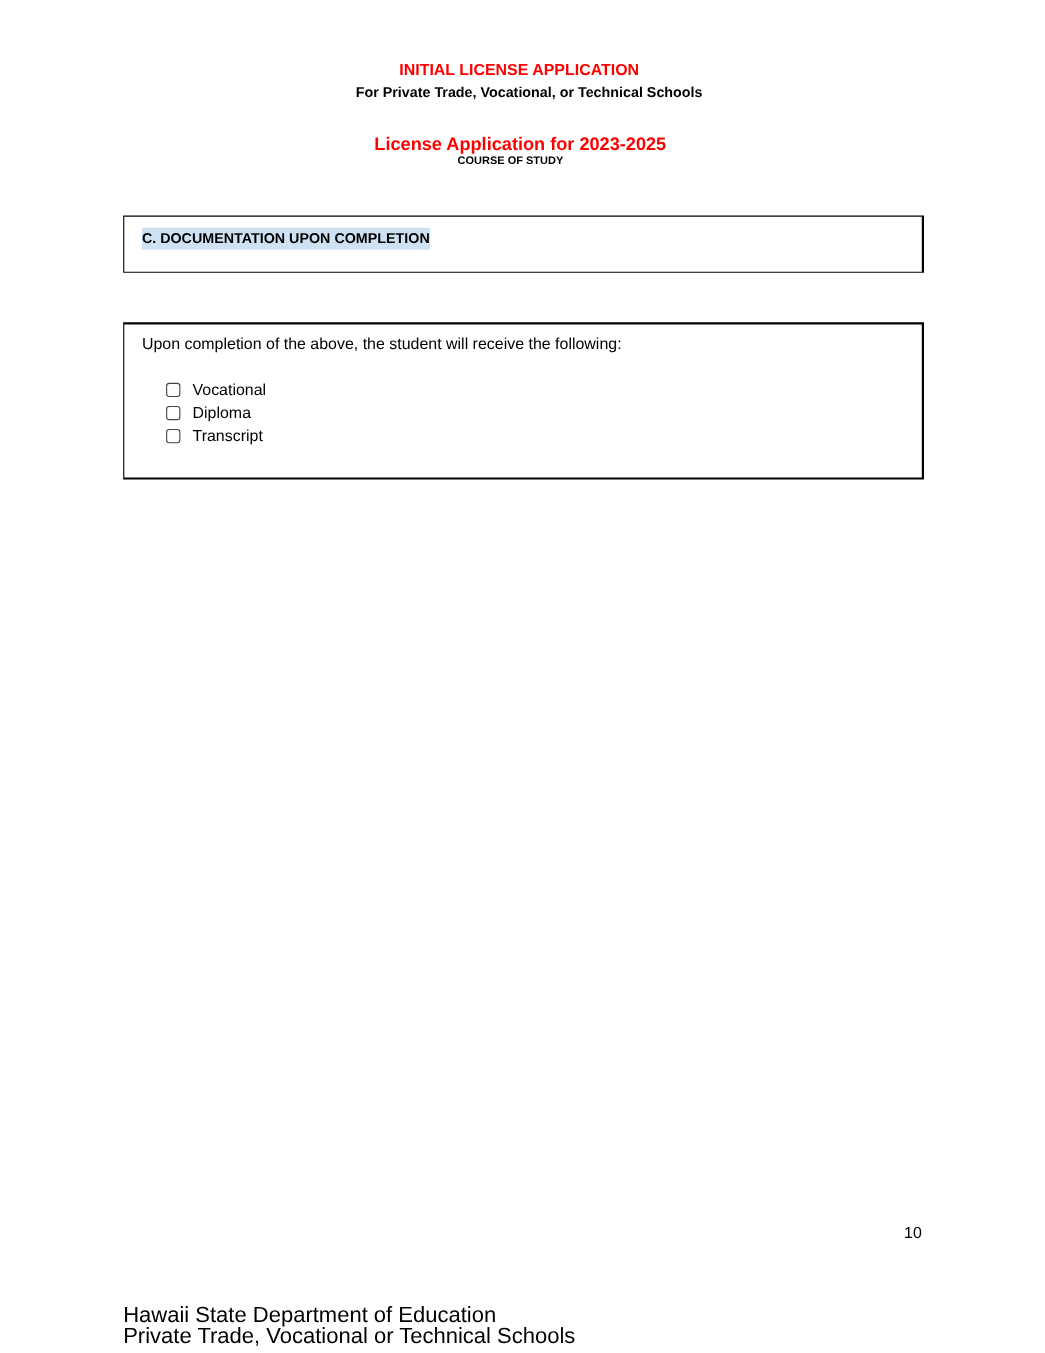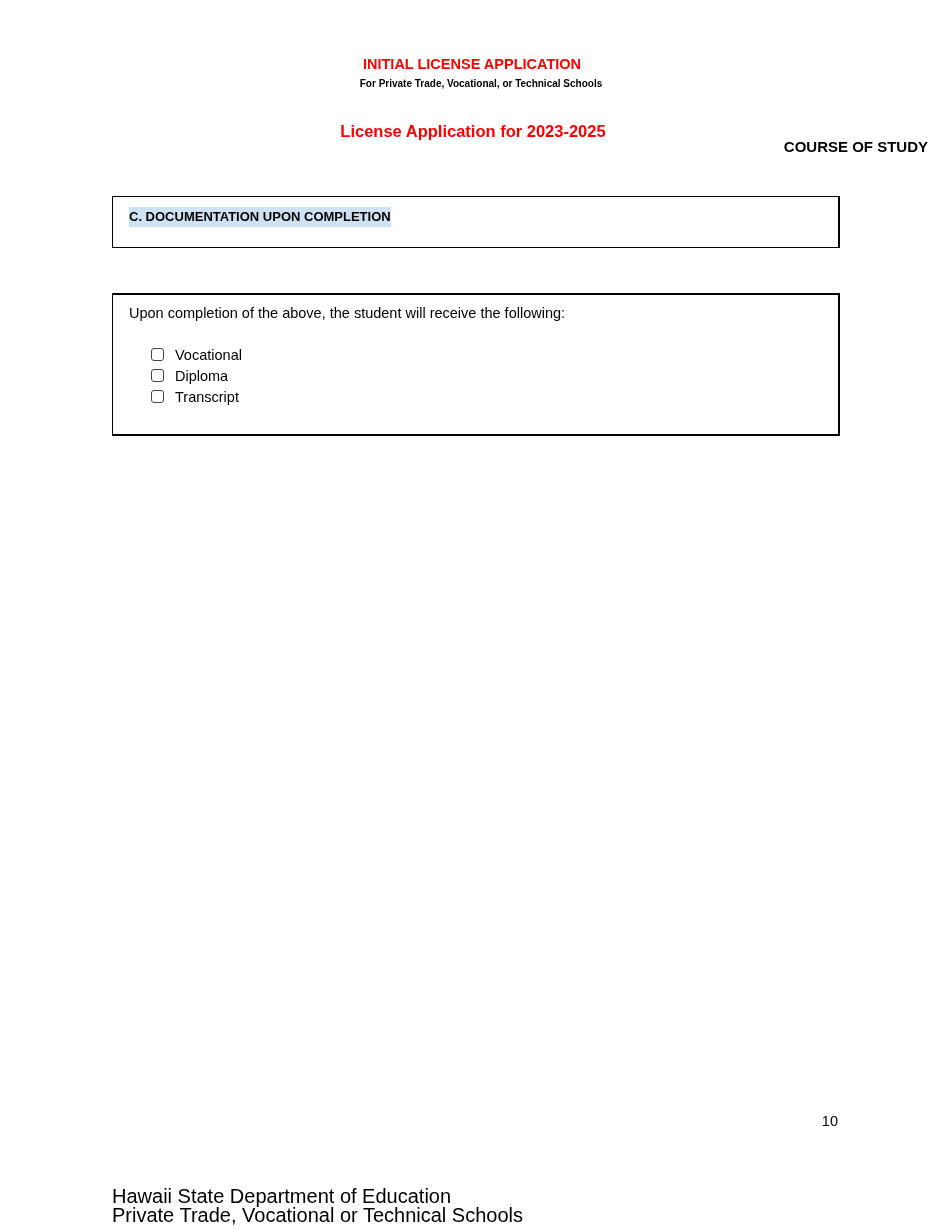--- a/index.html
+++ b/index.html
@@ -19,38 +19,38 @@
     }
     .h-line1 {
       color: #ff0000;
       font-weight: bold;
       font-size: 14.5px;
       line-height: 19px;
       margin-left: -2px;
     }
     .h-line2 {
       font-weight: bold;
-      font-size: 10px;
+      font-size: 13px;
       line-height: 19px;
       padding-left: 16px;
     }
     .h-line3 {
       color: #ff0000;
       font-weight: bold;
       font-size: 16.5px;
       line-height: 21px;
       margin-top: 28px;
     }
     .section-title {
       position: absolute;
       left: 0; top: 137px;
       width: 928px;
-      text-align: right;
+      text-align: center;
       font-weight: bold;
-      font-size: 15px;
+      font-size: 10px;
       line-height: 20px;
     }
     .box1 {
       position: absolute;
       left: 112px; top: 196px;
       width: 725px; height: 50px;
       border-top: 1px solid #000;
       border-left: 1px solid #000;
       border-bottom: 1px solid #000;
       border-right: 2px solid #000;

